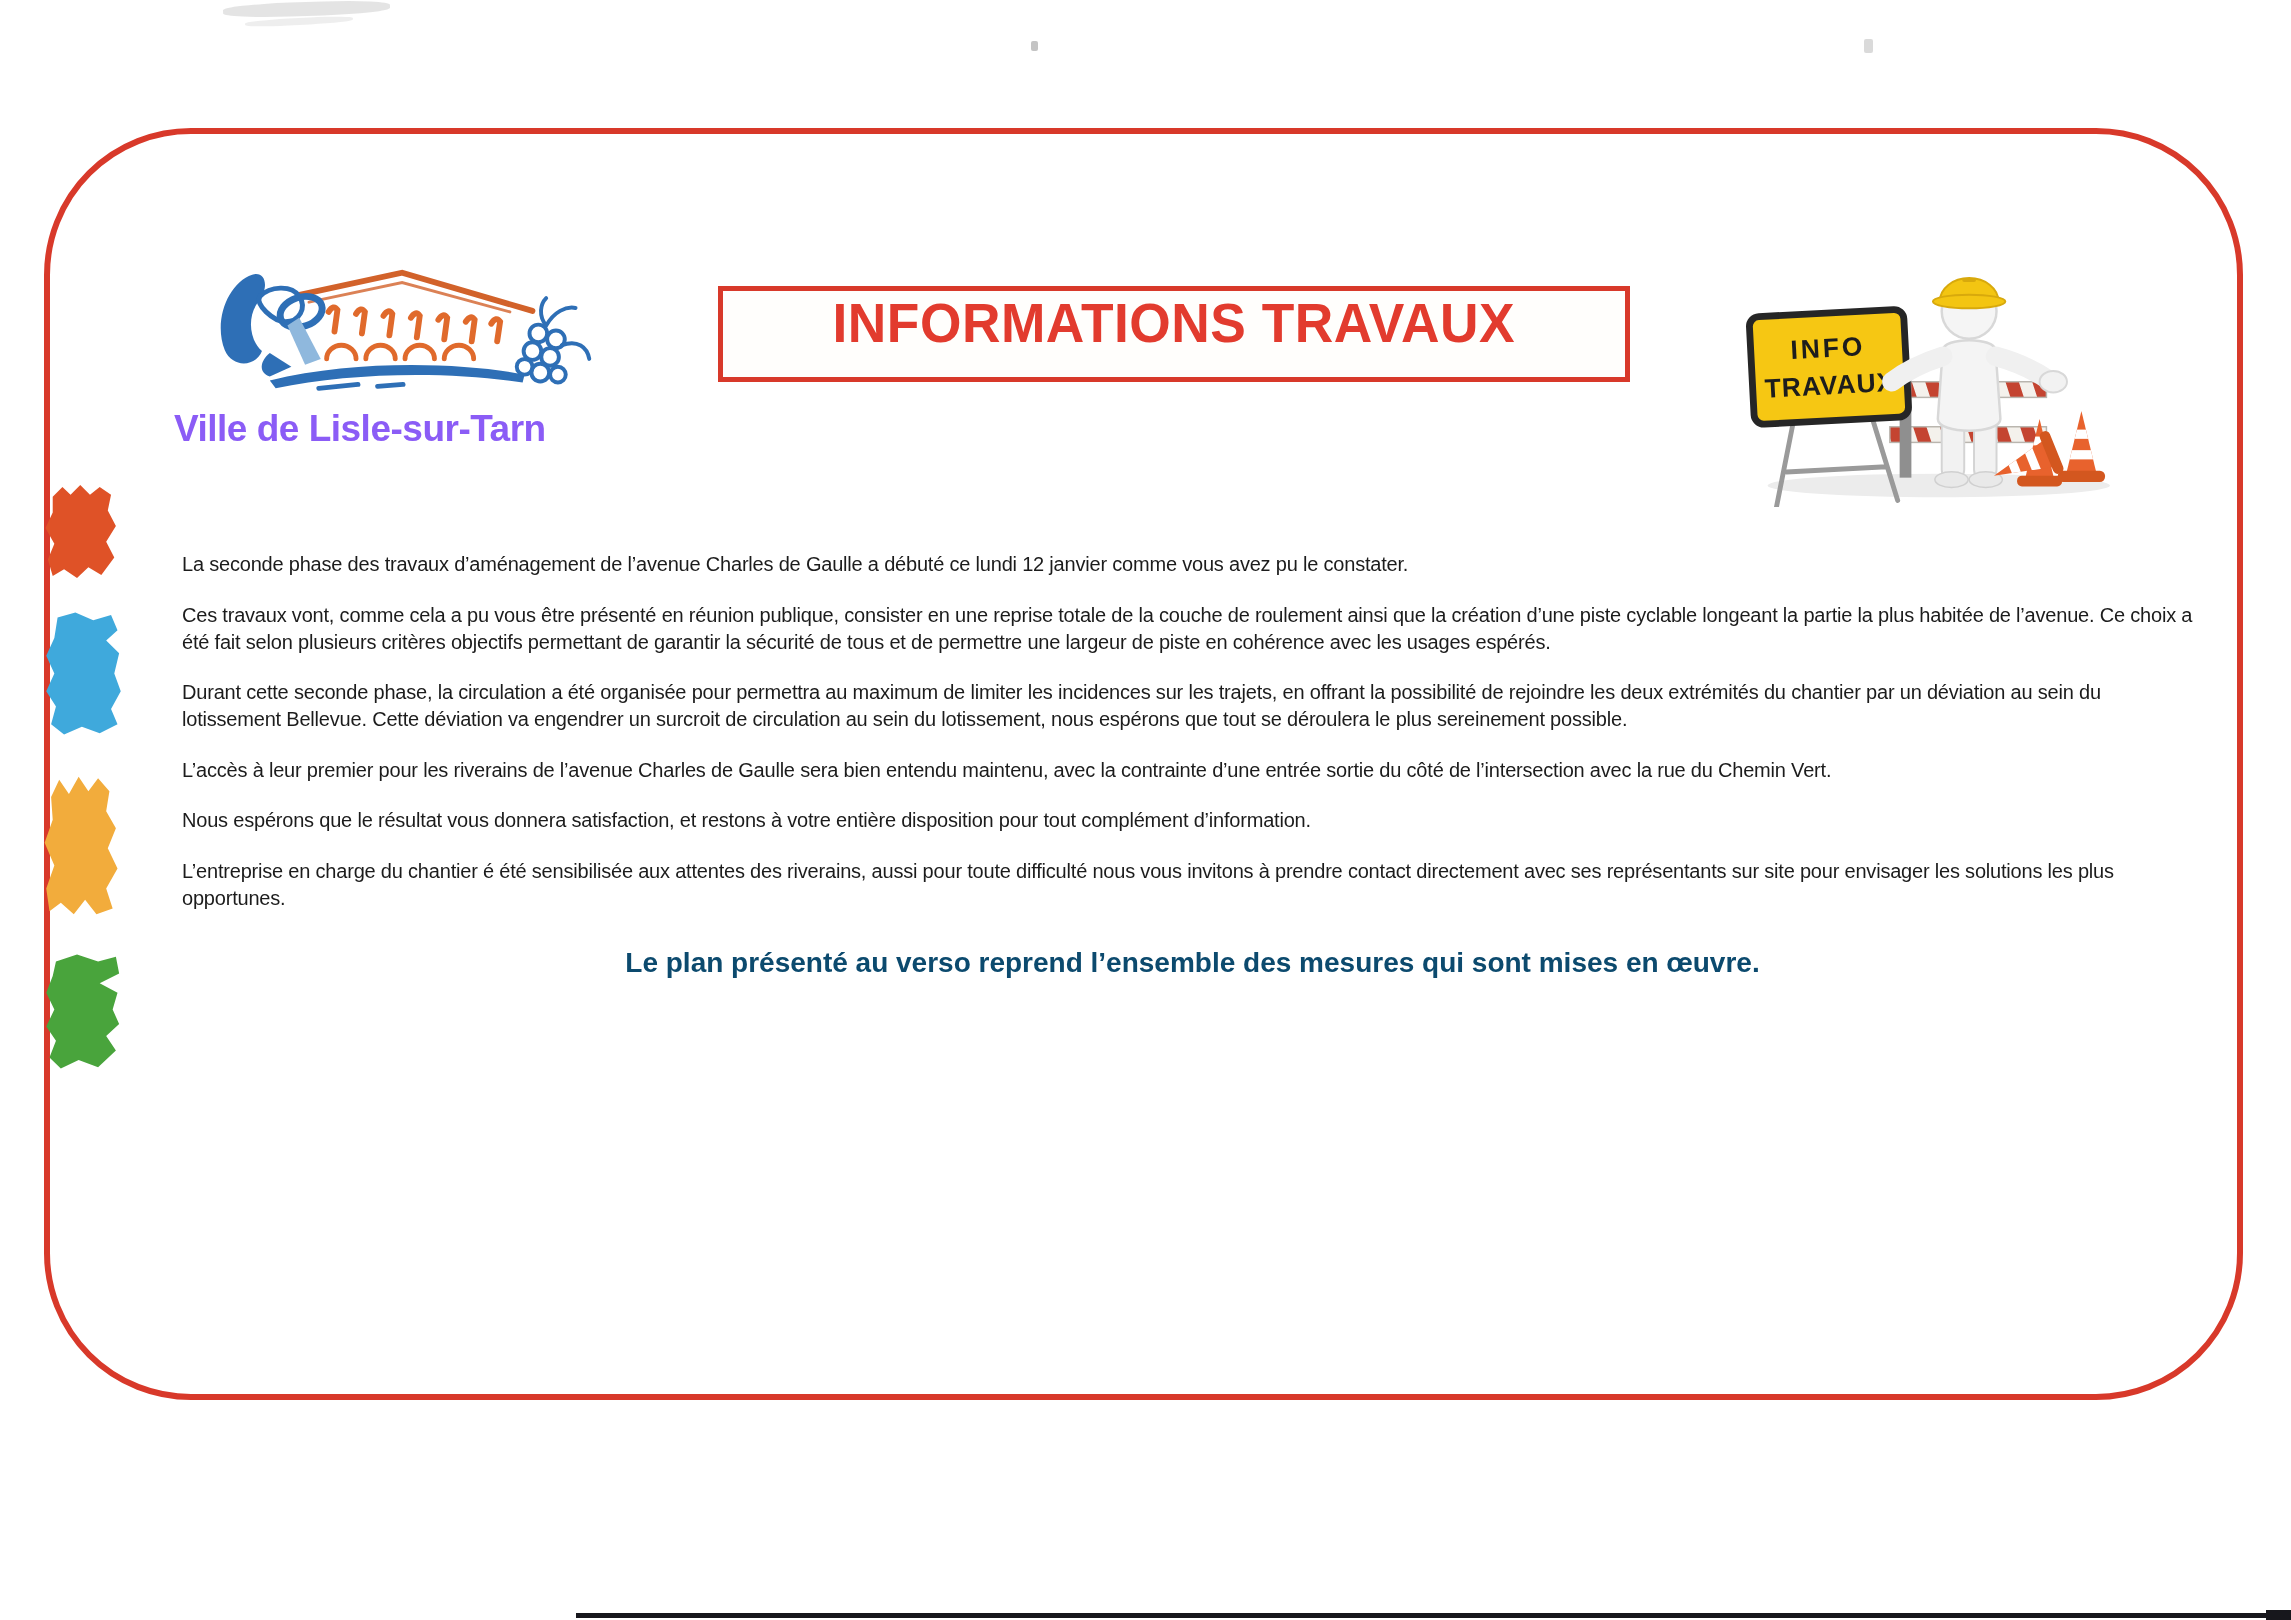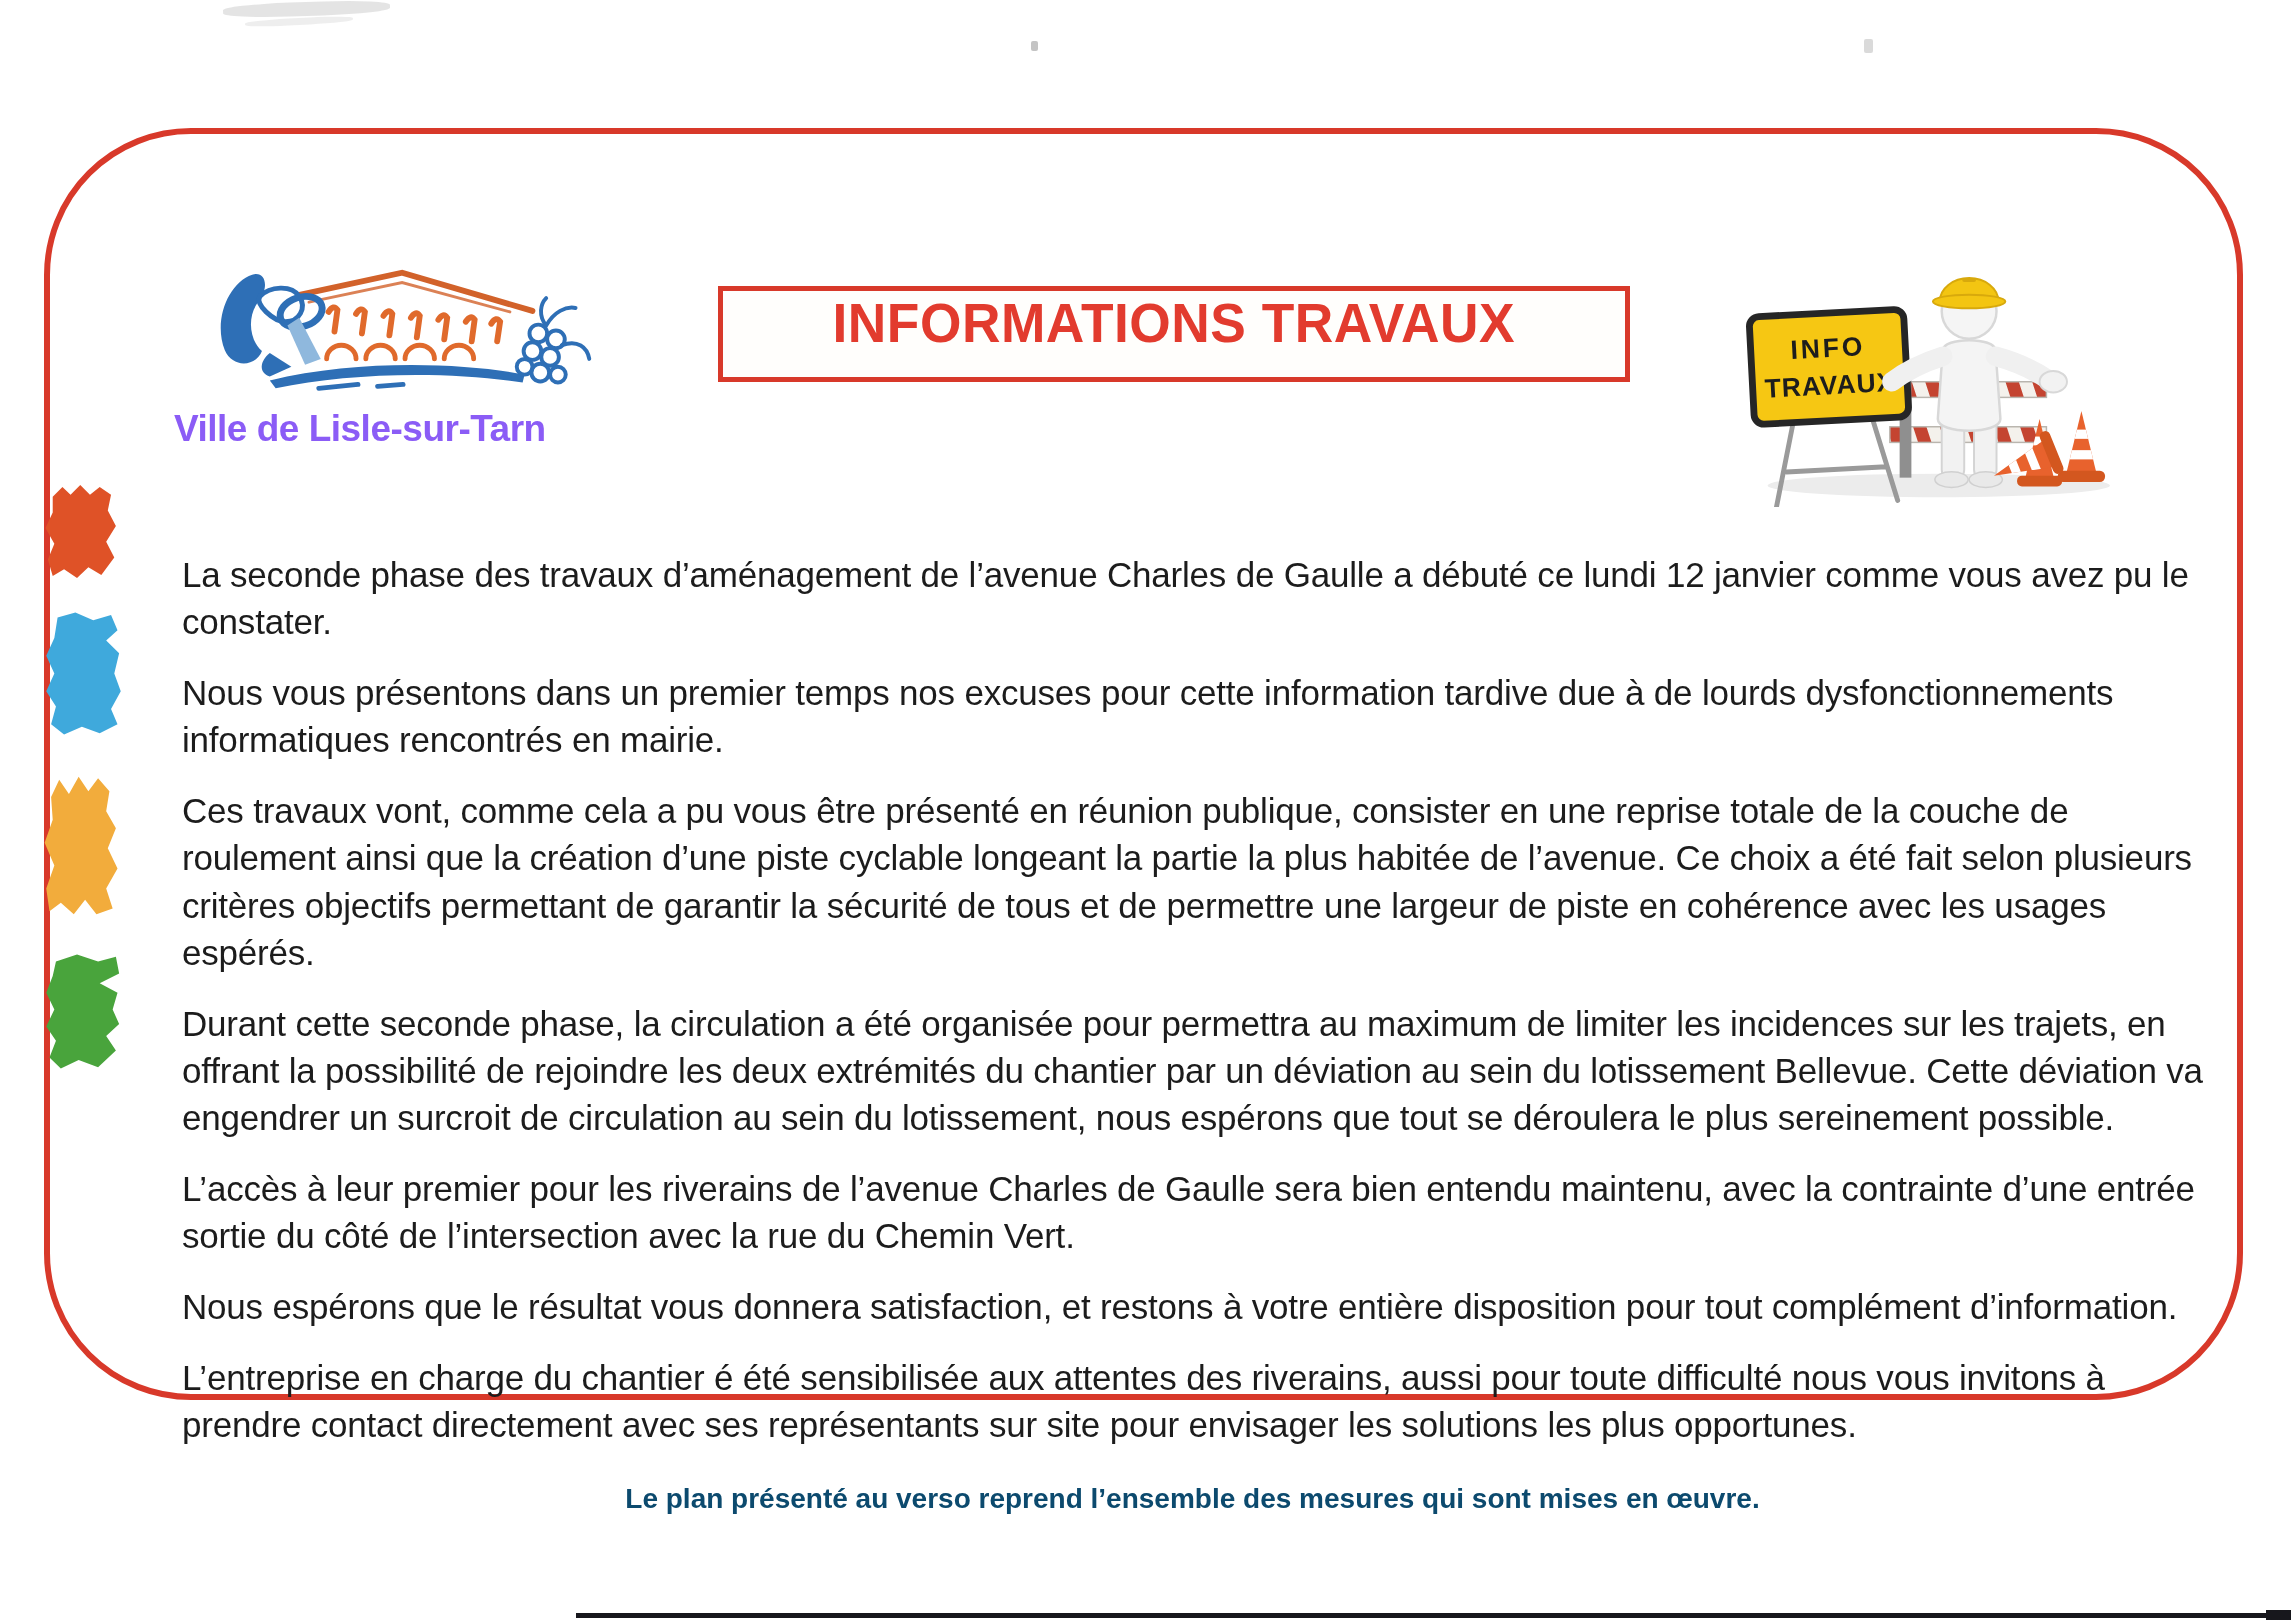--- a/index.html
+++ b/index.html
@@ -28,21 +28,21 @@
 
   
   .swatch{position:absolute;left:43px;width:81px;}
   #swatch-orange{top:483px;height:98px;}
   #swatch-blue{top:610px;height:127px;}
   #swatch-yellow{top:774px;height:143px;}
   #swatch-green{top:952px;height:120px;}
 
   
   #text-col{position:absolute;left:182px;top:551px;width:2021px;color:#1c1c1c;}
-  #text-col p{margin:0 0 23.5px 0;font-size:35px;line-height:1.35;letter-spacing:-0.2px;}
+  #text-col p{margin:0 0 23.5px 0;font-size:20px;line-height:1.35;letter-spacing:-0.2px;}
   #highlight{margin-top:35px;text-align:center;color:#0c4a6e;font-weight:bold;font-size:28px;}
 </style>
 </head>
 <body>
 
 <div id="page">
 
   <div class="smudge" style="left:223px;top:2px;width:167px;height:13.7px;transform:rotate(-2deg);"></div>
   <div class="smudge" style="left:245px;top:17.6px;width:108px;height:6.9px;transform:rotate(-3deg);opacity:.35;"></div>
   <div class="mark" style="left:1031px;top:41px;width:6.9px;height:9.8px;"></div>
@@ -175,21 +175,20 @@
   </svg>
   <svg class="swatch" id="swatch-yellow" viewBox="0 0 100 100" preserveAspectRatio="none">
     <path d="M10,16 L20,4 L32,14 L44,2 L56,12 L68,3 L82,12 L78,26 L90,38 L80,52 L92,66 L78,80 L86,94 L66,98 L52,88 L38,98 L22,90 L8,96 L4,80 L14,64 L2,48 L12,32 Z" fill="#f2ac3c"></path>
   </svg>
   <svg class="swatch" id="swatch-green" viewBox="0 0 100 100" preserveAspectRatio="none">
     <path d="M16,8 L42,2 L68,8 L90,4 L94,18 L70,26 L92,34 L86,48 L94,60 L78,70 L90,82 L68,96 L44,90 L22,97 L8,88 L16,74 L4,62 L14,48 L4,34 L12,20 Z" fill="#49a43c"></path>
   </svg>
 
   <div id="text-col">
     <p>La seconde phase des travaux d’aménagement de l’avenue Charles de Gaulle a débuté ce lundi 12 janvier comme vous avez pu le constater.</p>
-    <p>Nous vous présentons dans un premier temps nos excuses pour cette information tardive due à de lourds dysfonctionnements informatiques rencontrés en mairie.</p>
     <p>Ces travaux vont, comme cela a pu vous être présenté en réunion publique, consister en une reprise totale de la couche de roulement ainsi que la création d’une piste cyclable longeant la partie la plus habitée de l’avenue. Ce choix a été fait selon plusieurs critères objectifs permettant de garantir la sécurité de tous et de permettre une largeur de piste en cohérence avec les usages espérés.</p>
     <p>Durant cette seconde phase, la circulation a été organisée pour permettra au maximum de limiter les incidences sur les trajets, en offrant la possibilité de rejoindre les deux extrémités du chantier par un déviation au sein du lotissement Bellevue. Cette déviation va engendrer un surcroit de circulation au sein du lotissement, nous espérons que tout se déroulera le plus sereinement possible.</p>
     <p>L’accès à leur premier pour les riverains de l’avenue Charles de Gaulle sera bien entendu maintenu, avec la contrainte d’une entrée sortie du côté de l’intersection avec la rue du Chemin Vert.</p>
     <p>Nous espérons que le résultat vous donnera satisfaction, et restons à votre entière disposition pour tout complément d’information.</p>
     <p>L’entreprise en charge du chantier é été sensibilisée aux attentes des riverains, aussi pour toute difficulté nous vous invitons à prendre contact directement avec ses représentants sur site pour envisager les solutions les plus opportunes.</p>
     <div id="highlight">Le plan présenté au verso reprend l’ensemble des mesures qui sont mises en œuvre.</div>
   </div>
 
 </div>
 

